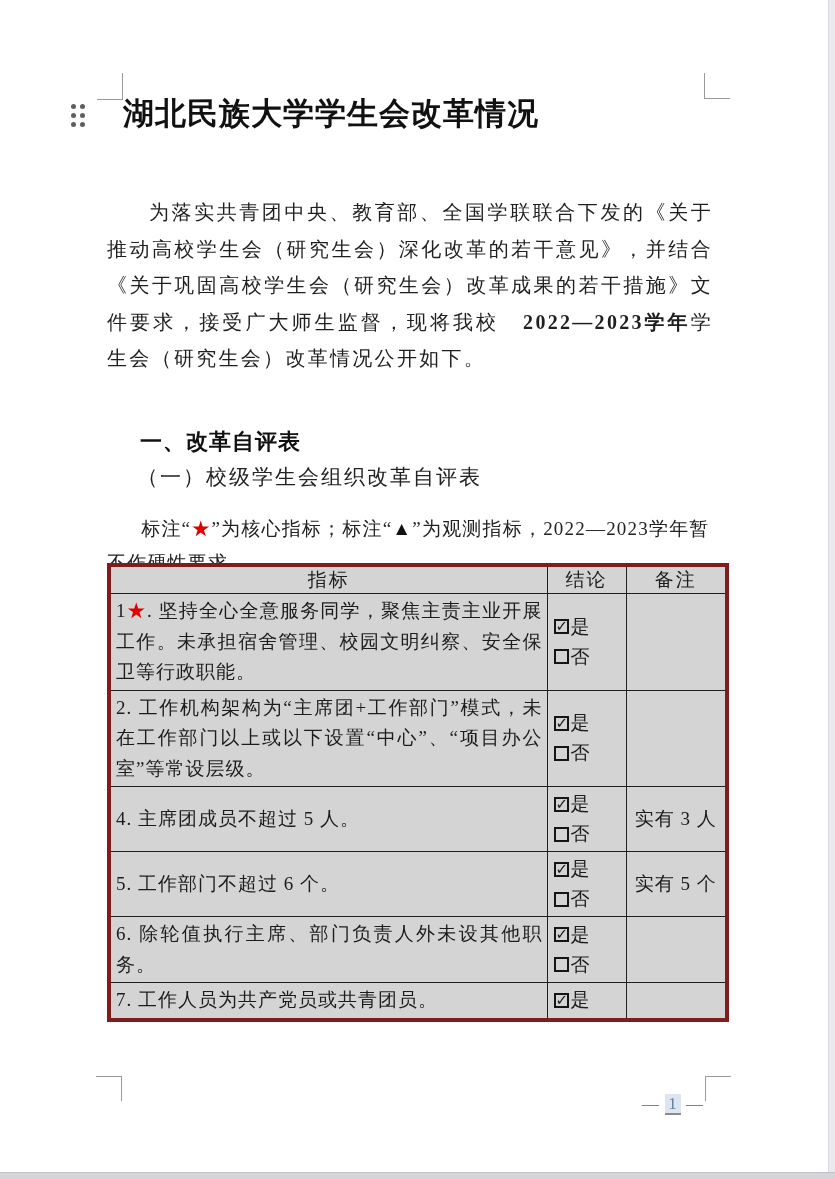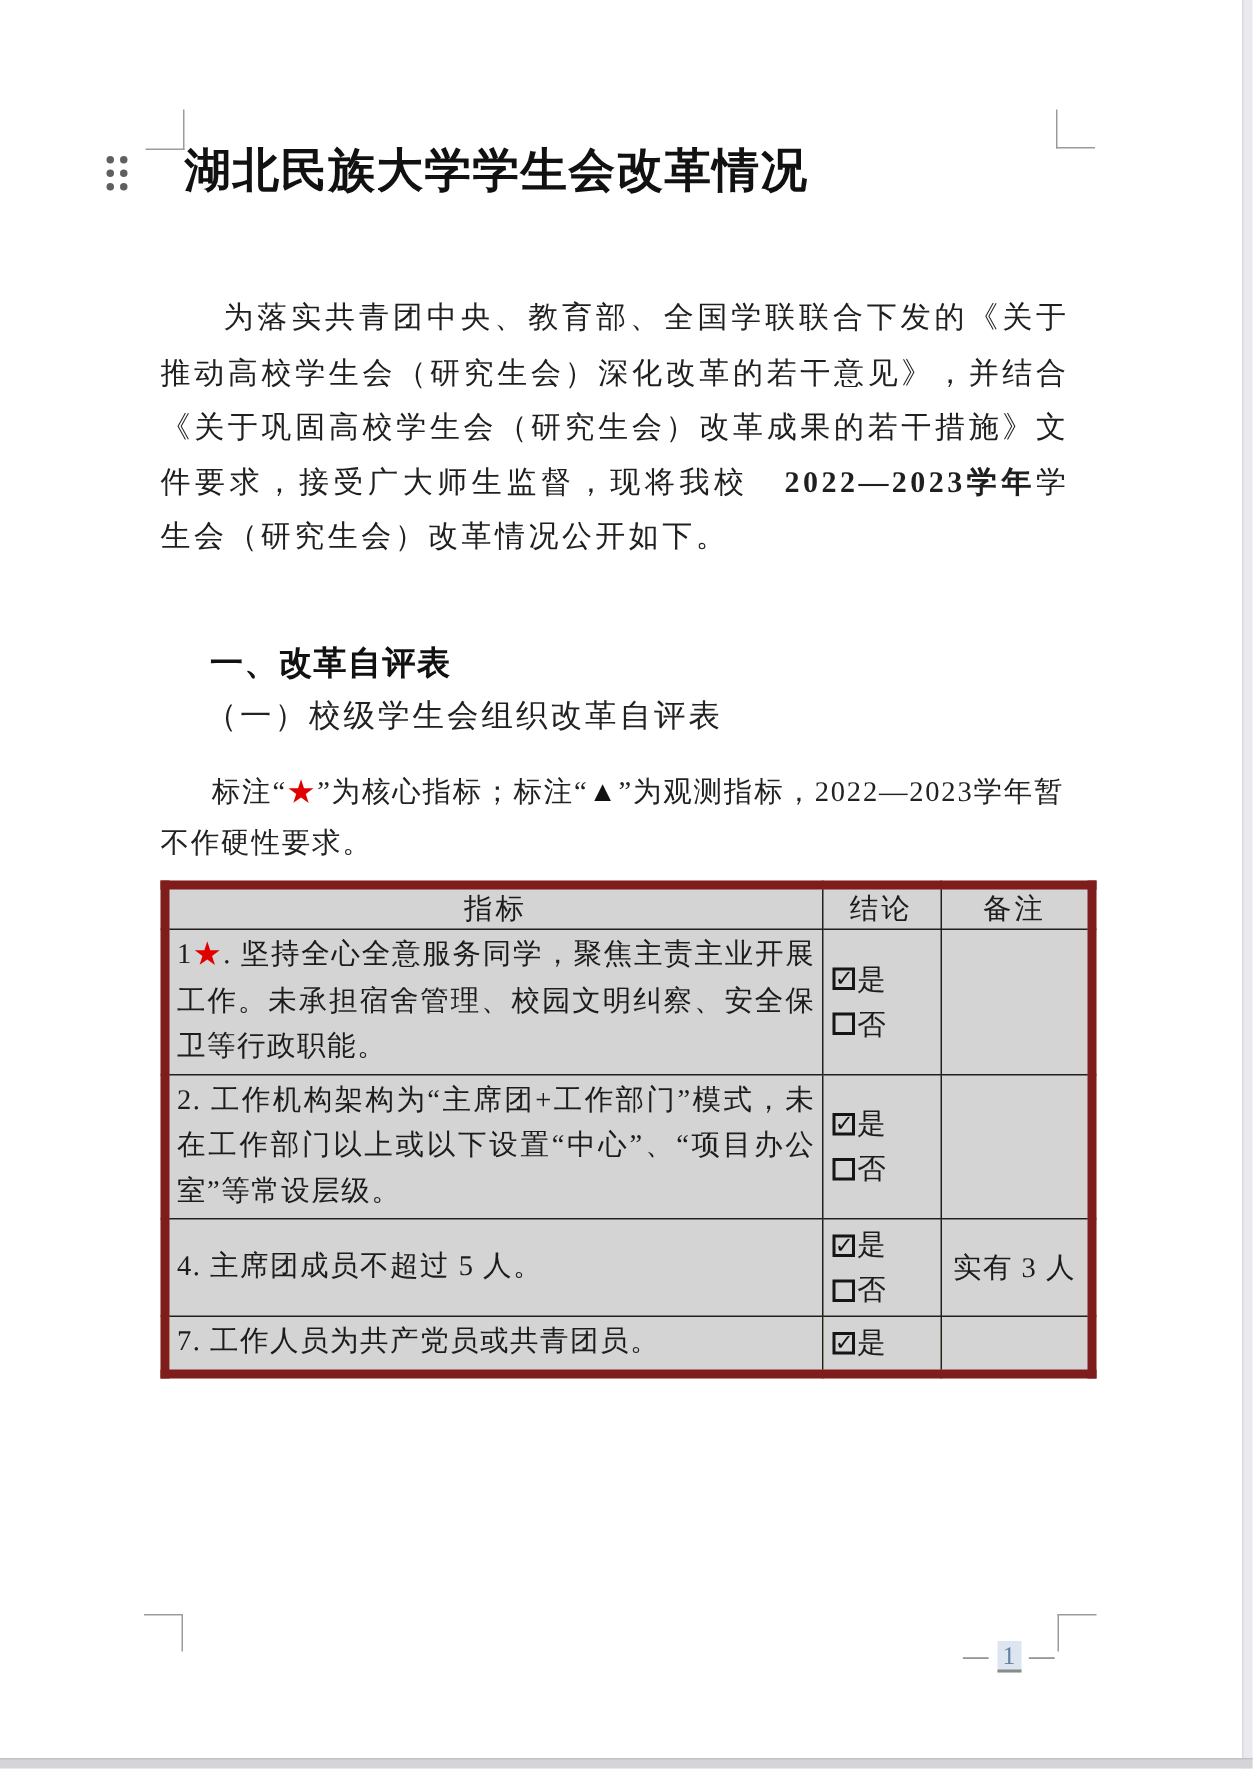--- a/index.html
+++ b/index.html
@@ -54,21 +54,21 @@
     position:absolute; left:107px; top:512px; width:612px;
     font-size:19px; line-height:34px; letter-spacing:1.2px;
     text-indent:1.8em; color:#222;
   }
   .note .red-star { color:#e00000; }
   .note .black-tri { color:#111; }
   
   .tbl-wrap { position:absolute; left:107px; top:563px; width:618px; }
   table.selfeval {
     width:618px; border-collapse:collapse; table-layout:fixed;
-    border:6px solid #7f1d1d; background:#fef9c3;margin-top:24px;
+    border:4px solid #7f1d1d; background:#14b8a6;
   }
   table.selfeval col.c1 { width:438px; }
   table.selfeval col.c2 { width:79px; }
   table.selfeval col.c3 { width:101px; }
   table.selfeval th, table.selfeval td {
     border:1px solid #1f1f1f; background:#d4d4d4; vertical-align:middle;
   }
   table.selfeval th {
     height:28px; font-weight:normal; font-size:19px; letter-spacing:2px;
     text-align:center; color:#1c1c1c;
@@ -180,20 +180,48 @@
               <span class="cb checked"></span>
               <span>是</span>
             </div>
             <div class="opt">
               <span class="cb"></span>
               <span>否</span>
             </div>
           </td>
           <td class="c-rem">实有 3 人</td>
         </tr>
+        <tr>
+          <td class="c-ind"><span>5</span><span>. 工作部门不超过 6 个。</span></td>
+          <td class="c-con">
+            <div class="opt">
+              <span class="cb checked"></span>
+              <span>是</span>
+            </div>
+            <div class="opt">
+              <span class="cb"></span>
+              <span>否</span>
+            </div>
+          </td>
+          <td class="c-rem">实有 5 个</td>
+        </tr>
+        <tr>
+          <td class="c-ind"><span>6</span><span>. 除轮值执行主席、部门负责人外未设其他职务。</span></td>
+          <td class="c-con">
+            <div class="opt">
+              <span class="cb checked"></span>
+              <span>是</span>
+            </div>
+            <div class="opt">
+              <span class="cb"></span>
+              <span>否</span>
+            </div>
+          </td>
+          <td class="c-rem"></td>
+        </tr>
         <tr class="truncated">
           <td class="c-ind"><span>7</span><span>. 工作人员为共产党员或共青团员。</span></td>
           <td class="c-con">
             <div class="opt">
               <span class="cb checked"></span>
               <span>是</span>
             </div>
           </td>
           <td class="c-rem"></td>
         </tr>

